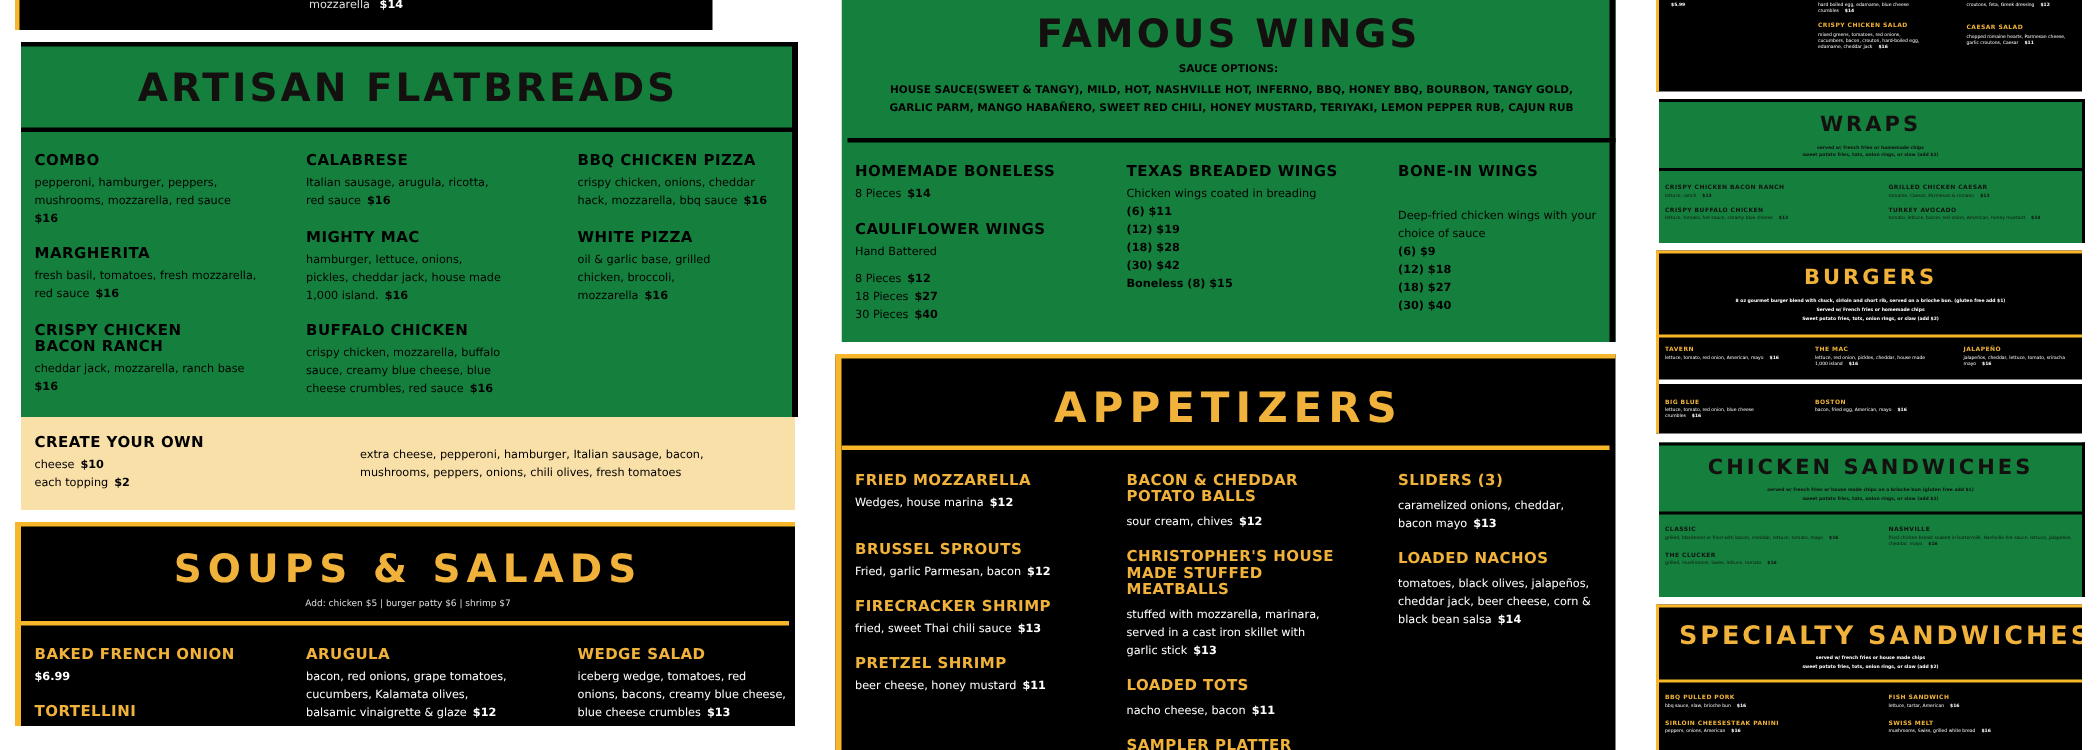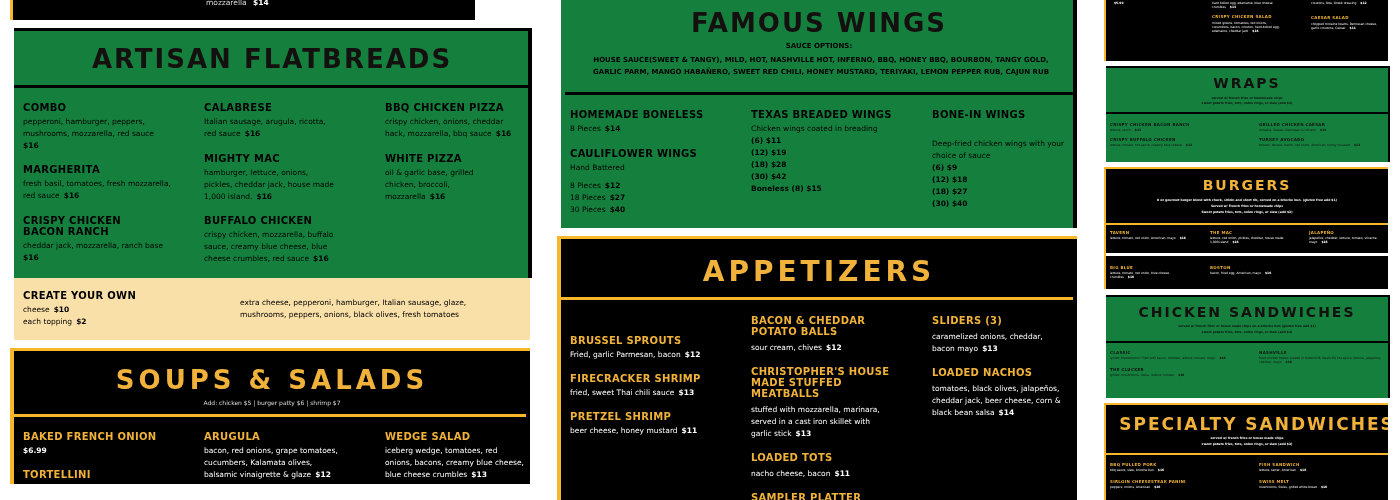--- a/index.html
+++ b/index.html
@@ -78,21 +78,21 @@
   </div>
 
   <div style="position:absolute;left:0;top:250px;width:516px;height:62px;background:#f9dfa8;">
     <div class="name" style="position:absolute;left:9px;top:12px;">CREATE YOUR OWN</div>
     <div class="desc" style="position:absolute;left:9px;top:26px;">
       <span>cheese</span><span class="price">$10</span>
     </div>
     <div class="desc" style="position:absolute;left:9px;top:38px;">
       <span>each topping</span><span class="price">$2</span>
     </div>
-    <div class="desc" style="position:absolute;left:226px;top:19px;width:270px;">extra cheese, pepperoni, hamburger, Italian sausage, glaze, mushrooms, peppers, onions, black olives, fresh tomatoes</div>
+    <div class="desc" style="position:absolute;left:226px;top:19px;width:270px;">extra cheese, pepperoni, hamburger, Italian sausage, bacon, mushrooms, peppers, onions, chili olives, fresh tomatoes</div>
   </div>
 </div>
 
 <div class="panel black" style="left:10px;top:348px;width:520px;height:136px;border-left:4px solid #f8b62a;border-top:3px solid #f8b62a;">
   <div class="title h-gold" style="position:absolute;left:0;top:14px;width:516px;font-size:26px;letter-spacing:4px;">SOUPS &amp; SALADS</div>
   <div style="position:absolute;left:0;top:48px;width:516px;text-align:center;font-size:6px;color:#ddd;">Add: chicken $5 | burger patty $6 | shrimp $7</div>
   <div class="rule" style="left:0;top:63px;width:512px;background:#f8b62a;"></div>
 
   <div class="item" style="left:9px;top:80px;">
     <div class="name h-gold">BAKED FRENCH ONION</div>
@@ -153,20 +153,24 @@
     <div class="desc" style="font-weight:700">(18) $27</div>
     <div class="desc" style="font-weight:700">(30) $40</div>
   </div>
 </div>
 
 <div class="panel black" style="left:557px;top:236px;width:520px;height:264px;border-left:4px solid #f8b62a;border-top:3px solid #f8b62a;">
   <div class="title h-gold" style="position:absolute;left:0;top:16px;width:516px;font-size:28px;letter-spacing:4px;">APPETIZERS</div>
   <div class="rule" style="left:0;top:58px;width:512px;background:#f8b62a;"></div>
 
   <div class="col" style="left:9px;top:76px;width:160px;">
+    <div class="item" style="position:static;">
+      <div class="name h-gold">FRIED MOZZARELLA</div>
+      <div class="desc" style="margin-top:3px;"><span>Wedges, house marina</span><span class="price">$12</span></div>
+    </div>
     <div class="item" style="position:static;margin-top:20px;">
       <div class="name h-gold">BRUSSEL SPROUTS</div>
       <div class="desc" style="margin-top:3px;"><span>Fried, garlic Parmesan, bacon</span><span class="price">$12</span></div>
     </div>
     <div class="item" style="position:static;margin-top:12px;">
       <div class="name h-gold">FIRECRACKER SHRIMP</div>
       <div class="desc" style="margin-top:3px;"><span>fried, sweet Thai chili sauce</span><span class="price">$13</span></div>
     </div>
     <div class="item" style="position:static;margin-top:12px;">
       <div class="name h-gold">PRETZEL SHRIMP</div>

